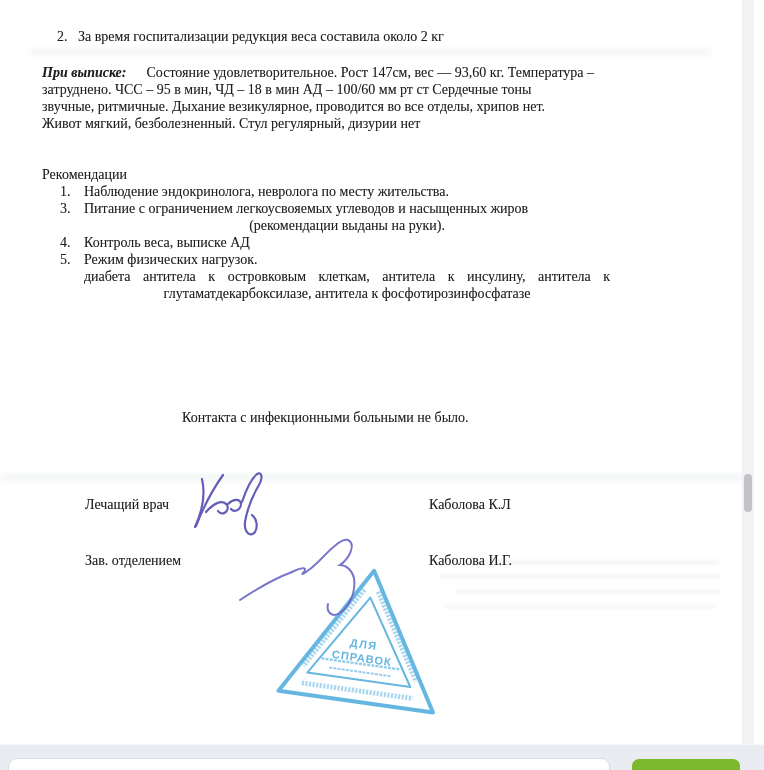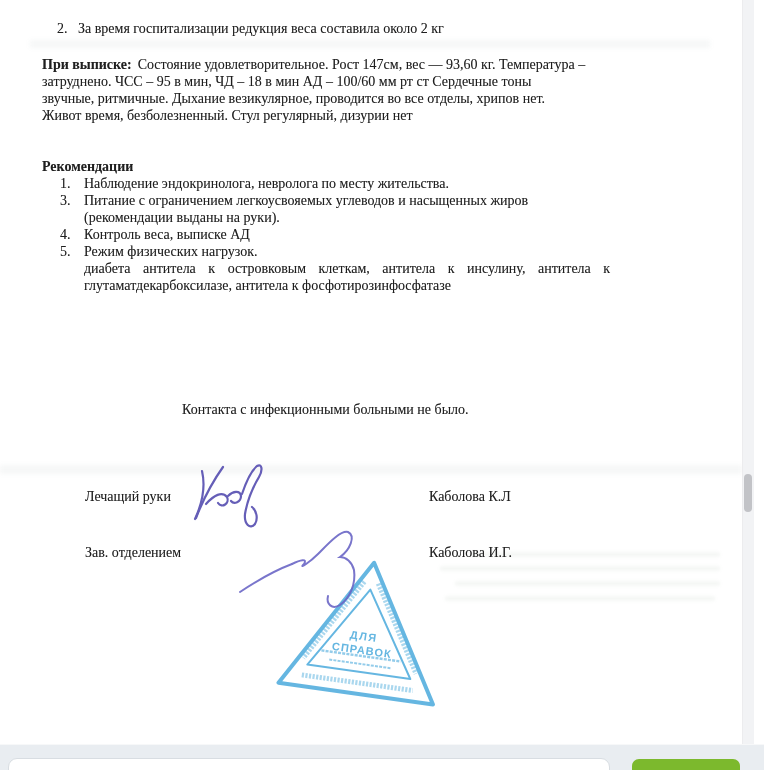--- a/index.html
+++ b/index.html
@@ -1,28 +1,28 @@
 <!DOCTYPE html>
 <html><head>
 <meta charset="utf-8">
 <style>
   html,body{margin:0;padding:0;background:#fff;}
   .screen{position:relative;width:764px;height:770px;overflow:hidden;background:#ffffff;
           font-family:"Liberation Serif", serif;color:#1f1f1f;}
   
-  .page{position:absolute;left:0;top:4px;width:742px;height:744px;background:#fff;overflow:hidden;}
+  .page{position:absolute;left:0;top:12px;width:742px;height:744px;background:#fff;overflow:hidden;}
   .page *{box-sizing:border-box;}
   .tline{white-space:nowrap;height:17px;line-height:17px;font-size:14px;
          text-shadow:0 0 0.6px rgba(30,30,30,0.35);}
   .blk{position:absolute;}
   .num{display:inline-block;width:24px;}
   .num-top{display:inline-block;width:21px;}
-  .lead-bold{font-weight:bold;margin-right:6px;}
-  .bold{font-weight:bold;}
-  .cont{padding-left:24px;}
+  .lead-bold{font-weight:bold;margin-right:20px;font-style:italic;}
+  .bold{font-weight:normal;}
+  .cont{padding-left:24px;text-align:center;}
   .just1{word-spacing:6px;}
   .just2{word-spacing:9px;font-family:Liberation Serif, serif;}
   
   .sig-row{position:absolute;left:0;width:742px;height:17px;}
   .sig-role{position:absolute;left:85px;font-size:14px;line-height:17px;white-space:nowrap;
             text-shadow:0 0 0.6px rgba(30,30,30,0.35);}
   .sig-name{position:absolute;left:421px;font-size:14px;line-height:17px;white-space:nowrap;
             text-shadow:0 0 0.6px rgba(30,30,30,0.35);margin-left:8px;}
   
   .artifact{position:absolute;pointer-events:none;}
@@ -61,39 +61,39 @@
     <div class="blk" style="left:57px;top:16px;">
       <div class="tline">
         <span class="num-top">2.</span><span>За время госпитализации редукция веса составила около 2 кг</span>
       </div>
     </div>
 
     <div class="blk" style="left:42px;top:52px;">
       <div class="tline"><span class="lead-bold">При выписке:</span><span>Состояние удовлетворительное. Рост 147см, вес — 93,60 кг. Температура –</span></div>
       <div class="tline">затруднено. ЧСС – 95 в мин,  ЧД – 18 в мин АД – 100/60 мм рт ст  Сердечные тоны</div>
       <div class="tline">звучные, ритмичные. Дыхание везикулярное, проводится во все отделы, хрипов нет.</div>
-      <div class="tline">Живот время, безболезненный. Стул регулярный, дизурии нет</div>
+      <div class="tline">Живот мягкий, безболезненный. Стул регулярный, дизурии нет</div>
     </div>
 
     <div class="blk tline bold" style="left:42px;top:154px;">Рекомендации</div>
 
     <div class="blk" style="left:60px;top:171px;">
       <div class="tline"><span class="num">1.</span><span>Наблюдение эндокринолога, невролога по месту жительства.</span></div>
       <div class="tline"><span class="num">3.</span><span>Питание с ограничением легкоусвояемых углеводов и насыщенных жиров</span></div>
       <div class="tline cont">(рекомендации выданы на руки).</div>
       <div class="tline"><span class="num">4.</span><span>Контроль веса, выписке АД</span></div>
       <div class="tline"><span class="num">5.</span><span>Режим физических нагрузок.</span></div>
       <div class="tline cont just2">диабета антитела к островковым клеткам, антитела к инсулину, антитела к</div>
       <div class="tline cont">глутаматдекарбоксилазе, антитела к фосфотирозинфосфатазе</div>
     </div>
 
     <div class="blk tline" style="left:182px;top:397px;">Контакта с инфекционными больными не было.</div>
 
     <div class="sig-row" style="top:484px;">
-      <span class="sig-role">Лечащий руки</span>
+      <span class="sig-role">Лечащий врач</span>
       <span class="sig-name">Каболова К.Л</span>
     </div>
     <div class="sig-row" style="top:540px;">
       <span class="sig-role">Зав. отделением</span>
       <span class="sig-name">Каболова И.Г.</span>
     </div>
 
     <svg class="ink" width="742" height="744" viewBox="0 0 742 744">
 
       <g transform="rotate(8 362 645)" stroke="#44a7db" fill="none" opacity="0.82">

